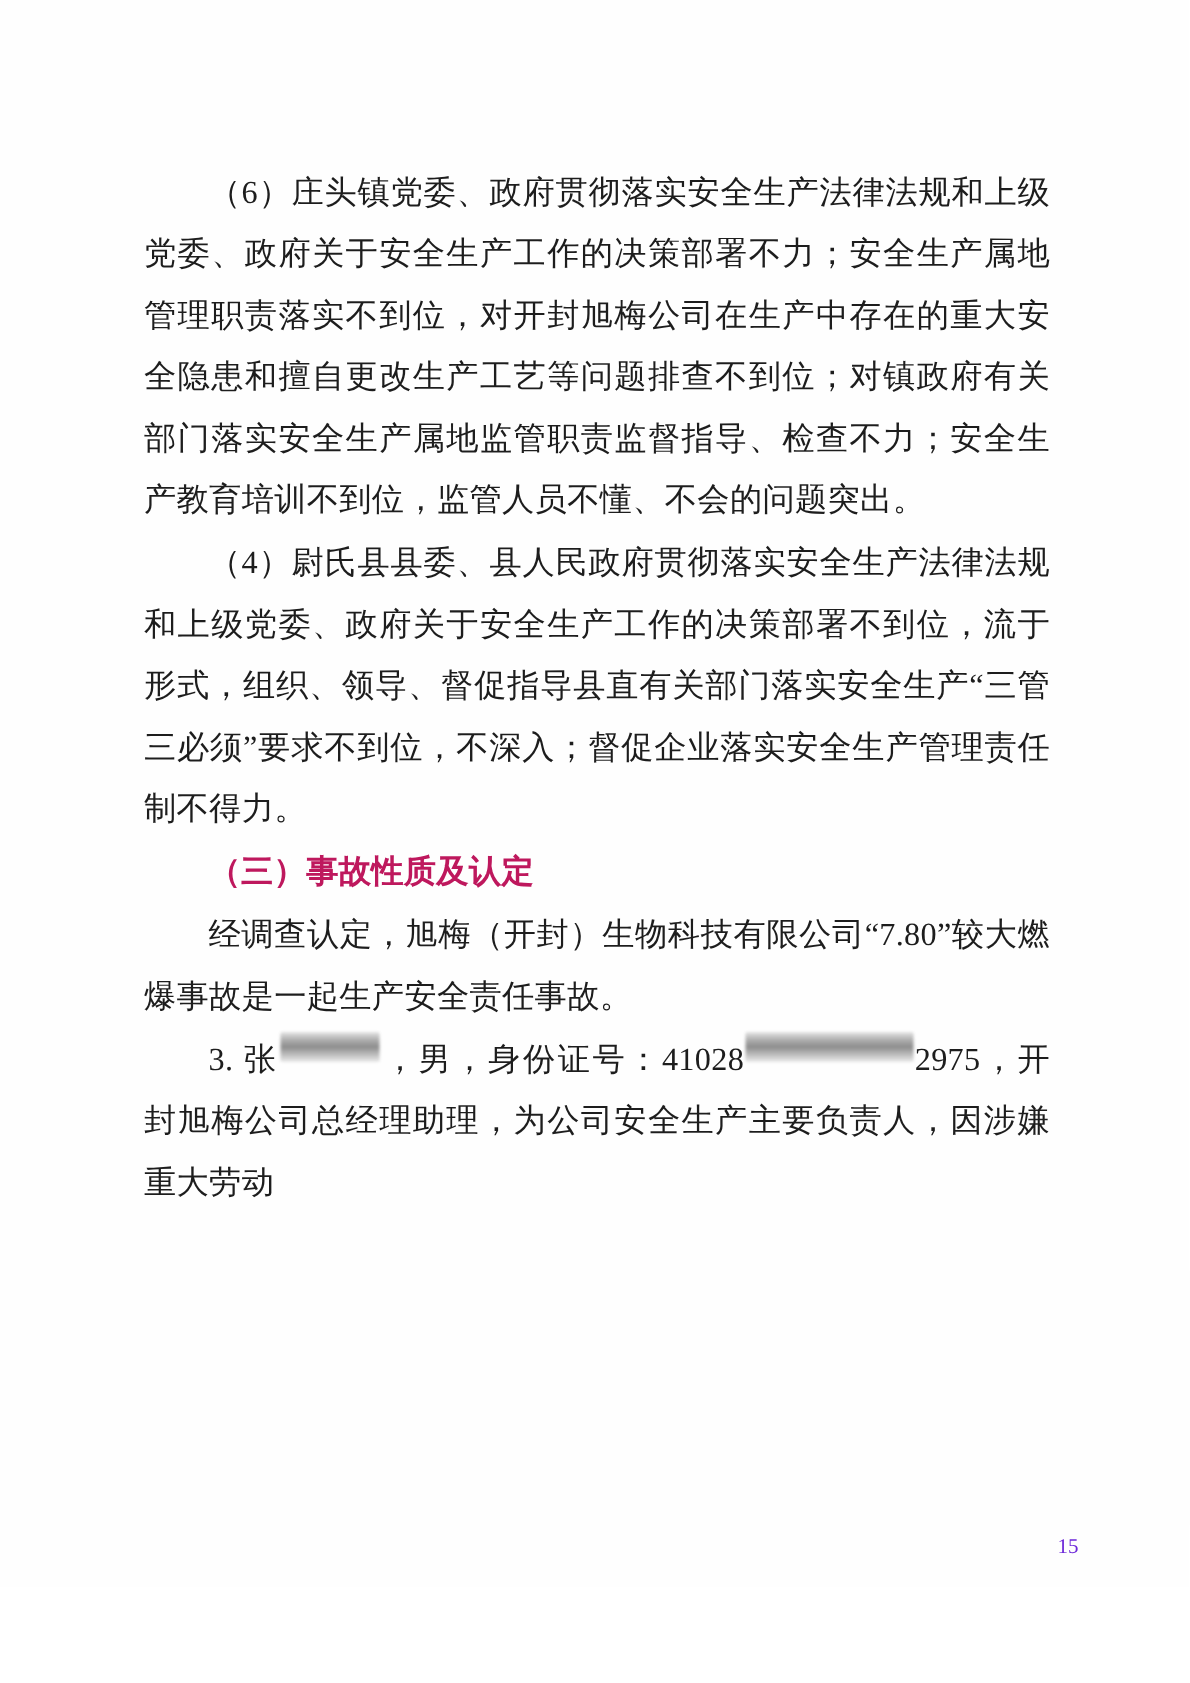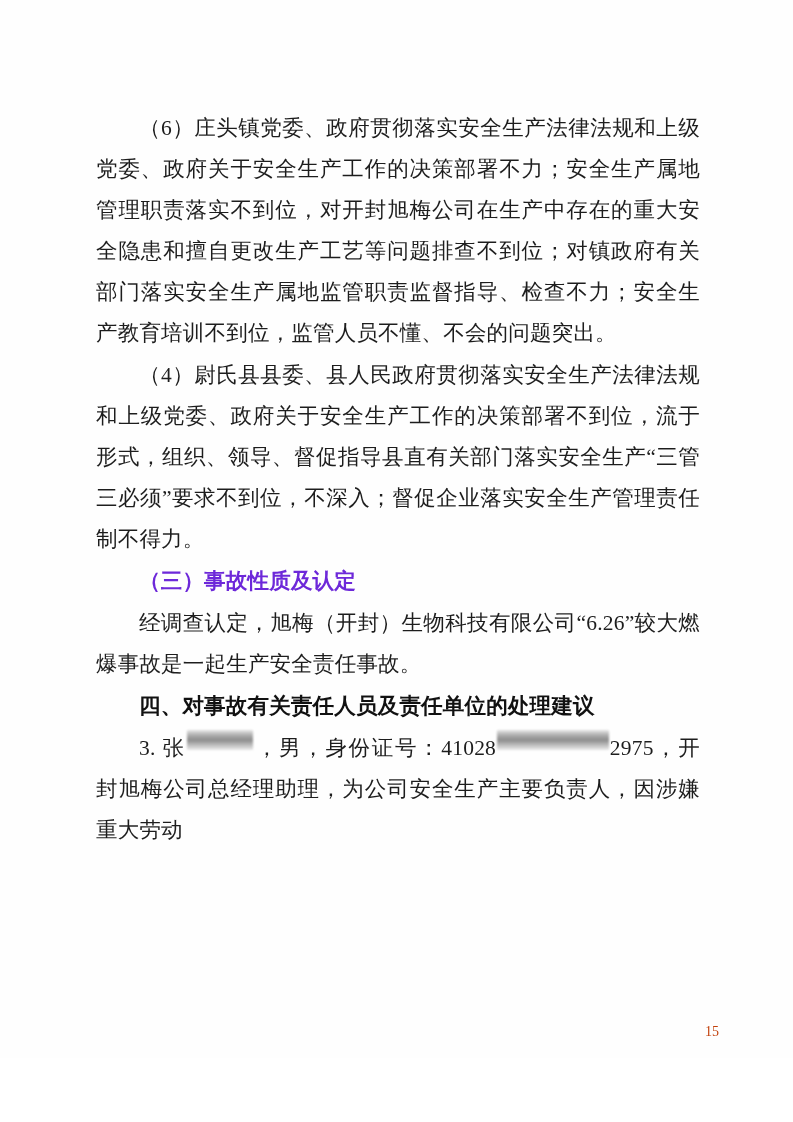--- a/index.html
+++ b/index.html
@@ -36,21 +36,21 @@
     text-justify: inter-ideograph;
     letter-spacing: 0.2px;
     color: #1d1d1d;
   }
   p.indent {
     text-indent: 2em;
   }
   p.heading {
     font-weight: bold;
     text-indent: 2em;
-    color: #6d28d9;
+    color: #be185d;
     font-family: Liberation Serif, serif;
   }
   p.heading-main {
     font-weight: bold;
     text-indent: 2em;
     color: #111;
   }
   .redact {
     display: inline-block;
     position: relative;
@@ -69,30 +69,29 @@
     transform: translateY(2px);
   }
   .redact.w3 { width: 3.1em; }
   .redact.w4 { width: 4.2em; }
   .redact.w5 { width: 5.2em; }
   .page-number {
     position: absolute;
     right: 74px;
     top: 1024px;
     font-size: 14px;
-    color: #c2410c;
+    color: #6d28d9;
     font-family: "Liberation Serif", serif;
   }
 </style>
 </head>
 <body>
 
 <div class="page">
   <div class="content" id="body-root">
       <p class="indent">（6）庄头镇党委、政府贯彻落实安全生产法律法规和上级党委、政府关于安全生产工作的决策部署不力；安全生产属地管理职责落实不到位，对开封旭梅公司在生产中存在的重大安全隐患和擅自更改生产工艺等问题排查不到位；对镇政府有关部门落实安全生产属地监管职责监督指导、检查不力；安全生产教育培训不到位，监管人员不懂、不会的问题突出。</p>
       <p class="indent">（4）尉氏县县委、县人民政府贯彻落实安全生产法律法规和上级党委、政府关于安全生产工作的决策部署不到位，流于形式，组织、领导、督促指导县直有关部门落实安全生产“三管三必须”要求不到位，不深入；督促企业落实安全生产管理责任制不得力。</p>
       <p class="heading">（三）事故性质及认定</p>
-      <p class="indent">经调查认定，旭梅（开封）生物科技有限公司“6.26”较大燃爆事故是一起生产安全责任事故。</p>
-      <p class="heading-main">四、对事故有关责任人员及责任单位的处理建议</p>
+      <p class="indent">经调查认定，旭梅（开封）生物科技有限公司“7.80”较大燃爆事故是一起生产安全责任事故。</p>
       <p class="indent">3. 张<span class="redact w3">&nbsp;</span>，男，身份证号：41028<span class="redact w5">&nbsp;</span>2975，开封旭梅公司总经理助理，为公司安全生产主要负责人，因涉嫌重大劳动</p>
     </div>
   <div class="page-number">15</div>
 </div>
 
 </body></html>

